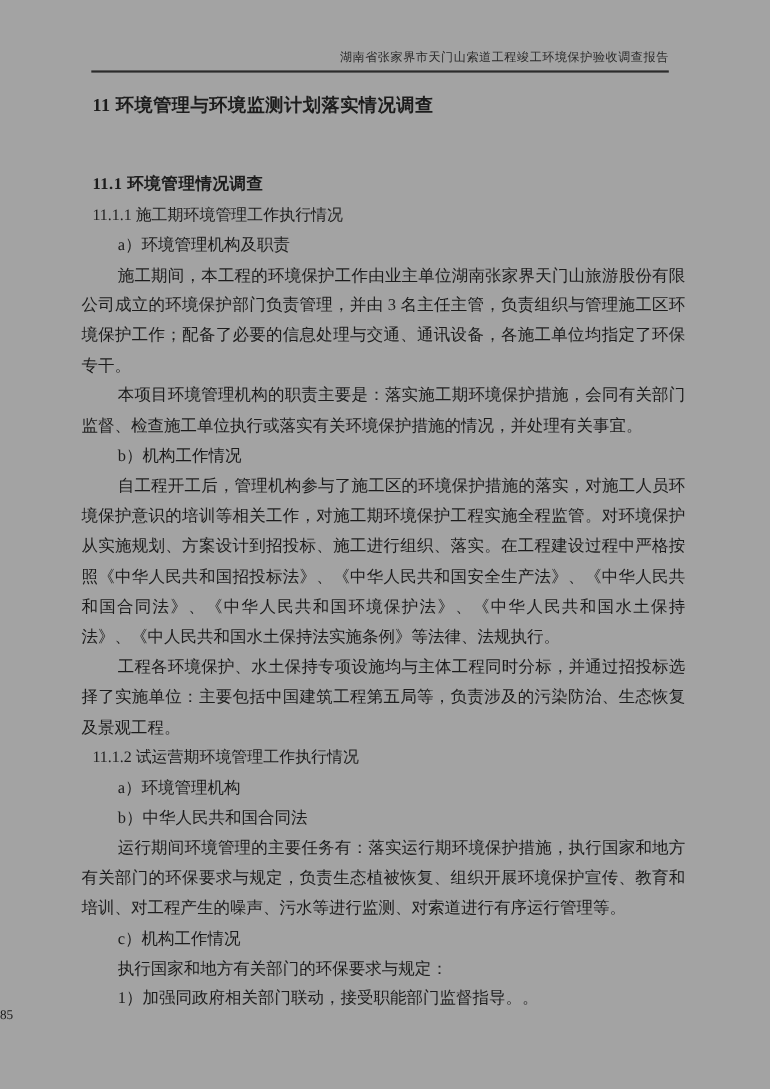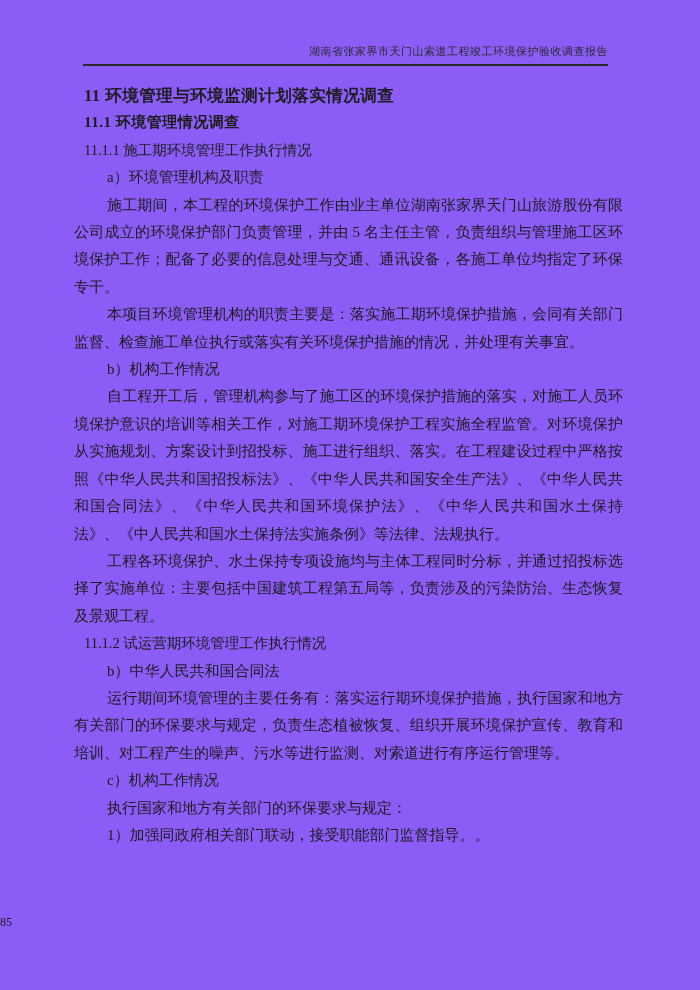--- a/index.html
+++ b/index.html
@@ -11,21 +11,21 @@
     width: 700px;
     height: 990px;
     position: relative;
     font-family: "Liberation Serif", "DejaVu Serif", serif;
     color: #1c1c1c;
     overflow: hidden;
   }
   .page {
     position: absolute;
     inset: 0;
-    background: #8b5cf6;
+    background: #a3a3a3;
     text-decoration: underline;
   }
   
   .header {
     position: absolute;
     left: 83px;
     right: 92px;
     top: 44px;
     text-align: right;
     font-size: 11px;
@@ -51,20 +51,21 @@
     font-size: 16.5px;
     font-weight: 700;
     margin-left: 10px;
     letter-spacing: 0.5px;
   }
   .h2 {
     font-size: 15px;
     font-weight: 700;
     margin-left: 10px;
     letter-spacing: 0.5px;
+    margin-top: 46px;
   }
   .h3 {
     font-size: 14.5px;
     font-weight: 400;
     margin-left: 10px;
   }
   .sub, .item {
     text-indent: 2.2em;
   }
   .para {
@@ -90,26 +91,27 @@
 
   <div class="header">
     <span>湖南省张家界市天门山索道工程竣工环境保护验收调查报告</span>
   </div>
 
   <main class="content" id="content">
       <div class="blk h1">11  环境管理与环境监测计划落实情况调查</div>
       <div class="blk h2">11.1  环境管理情况调查</div>
       <div class="blk h3">11.1.1 施工期环境管理工作执行情况</div>
       <div class="blk sub">a）环境管理机构及职责</div>
-      <div class="blk para">施工期间，本工程的环境保护工作由业主单位湖南张家界天门山旅游股份有限公司成立的环境保护部门负责管理，并由 5 名主任主管，负责组织与管理施工区环境保护工作；配备了必要的信息处理与交通、通讯设备，各施工单位均指定了环保专干。</div>
+      <div class="blk para">施工期间，本工程的环境保护工作由业主单位湖南张家界天门山旅游股份有限公司成立的环境保护部门负责管理，并由 3 名主任主管，负责组织与管理施工区环境保护工作；配备了必要的信息处理与交通、通讯设备，各施工单位均指定了环保专干。</div>
       <div class="blk para">本项目环境管理机构的职责主要是：落实施工期环境保护措施，会同有关部门监督、检查施工单位执行或落实有关环境保护措施的情况，并处理有关事宜。</div>
       <div class="blk sub">b）机构工作情况</div>
       <div class="blk para">自工程开工后，管理机构参与了施工区的环境保护措施的落实，对施工人员环境保护意识的培训等相关工作，对施工期环境保护工程实施全程监管。对环境保护从实施规划、方案设计到招投标、施工进行组织、落实。在工程建设过程中严格按照《中华人民共和国招投标法》、《中华人民共和国安全生产法》、《中华人民共和国合同法》、《中华人民共和国环境保护法》、《中华人民共和国水土保持法》、《中人民共和国水土保持法实施条例》等法律、法规执行。</div>
       <div class="blk para">工程各环境保护、水土保持专项设施均与主体工程同时分标，并通过招投标选择了实施单位：主要包括中国建筑工程第五局等，负责涉及的污染防治、生态恢复及景观工程。</div>
       <div class="blk h3">11.1.2 试运营期环境管理工作执行情况</div>
+      <div class="blk sub">a）环境管理机构</div>
       <div class="blk sub">b）中华人民共和国合同法</div>
       <div class="blk para">运行期间环境管理的主要任务有：落实运行期环境保护措施，执行国家和地方有关部门的环保要求与规定，负责生态植被恢复、组织开展环境保护宣传、教育和培训、对工程产生的噪声、污水等进行监测、对索道进行有序运行管理等。</div>
       <div class="blk sub">c）机构工作情况</div>
       <div class="blk sub">执行国家和地方有关部门的环保要求与规定：</div>
       <div class="blk item">1）加强同政府相关部门联动，接受职能部门监督指导。。</div>
     </main>
 
   <div class="footer">
     <span>85</span>
   </div>

